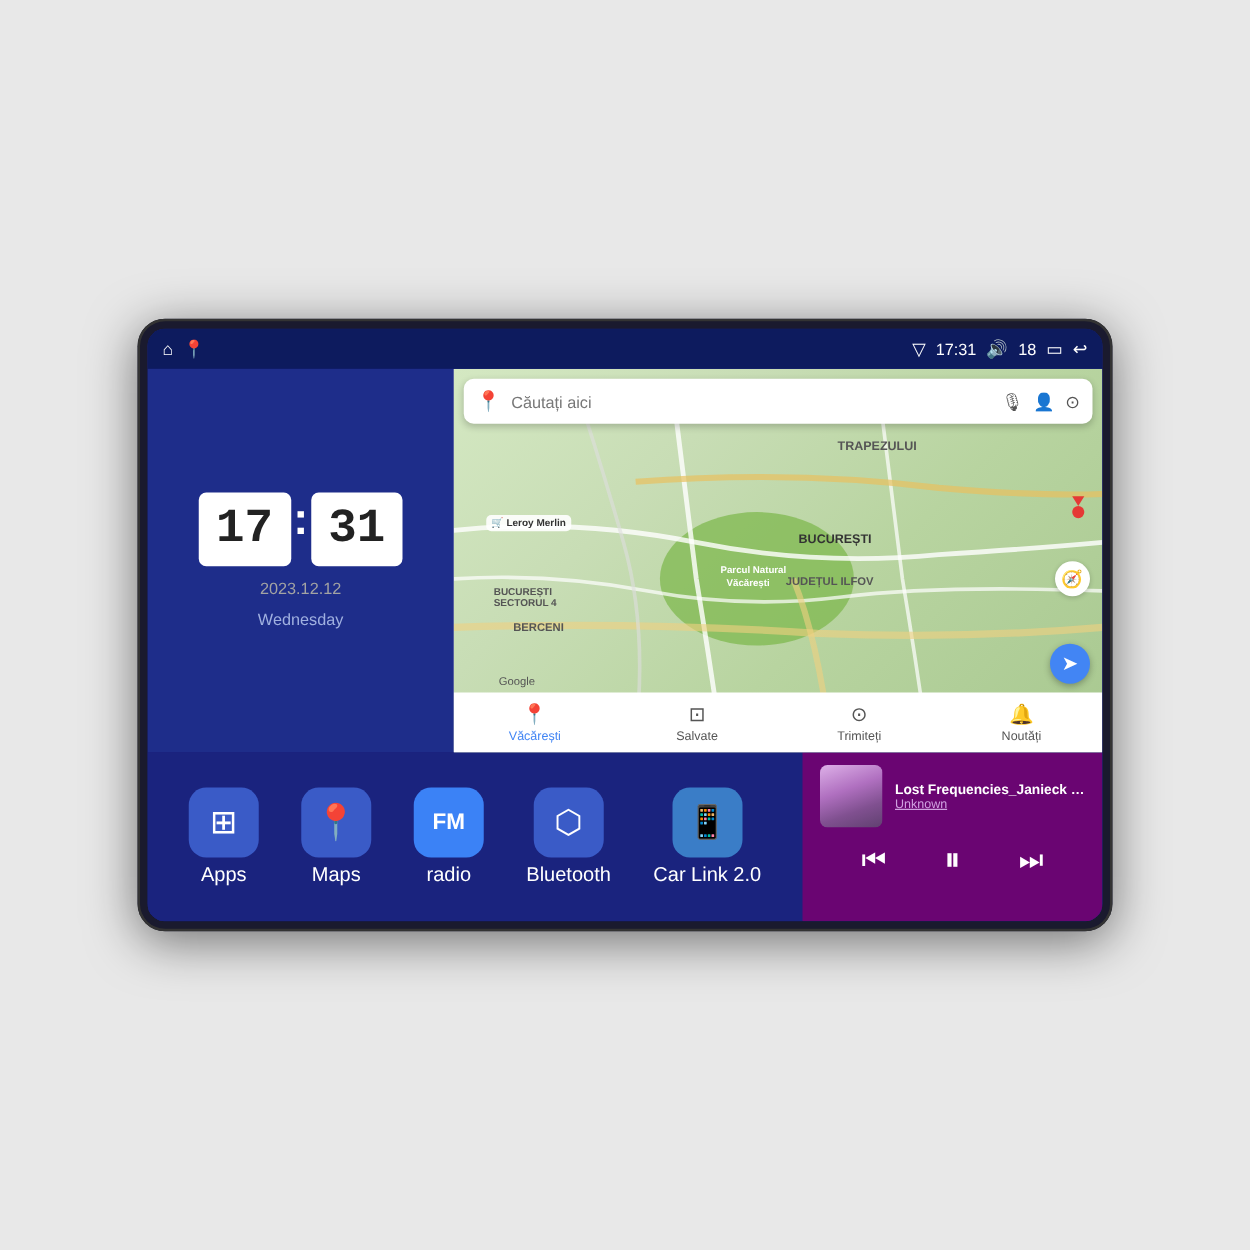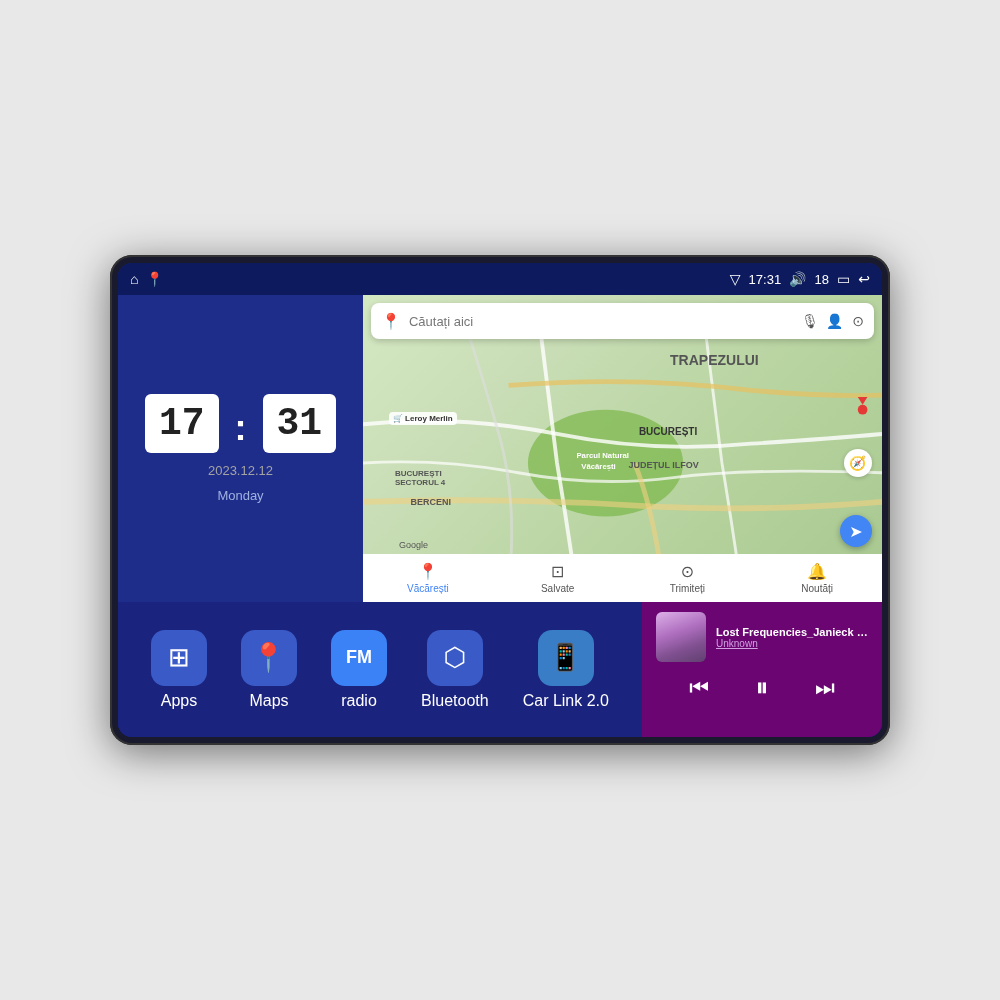--- a/index.html
+++ b/index.html
@@ -90,22 +90,22 @@
       display: flex;
       flex-direction: column;
       align-items: center;
       justify-content: center;
       padding: 16px;
       gap: 10px;
     }
 
     .clock-display {
       display: flex;
-      align-items: flex-end;
-      gap: 16px;
+      align-items: flex-start;
+      gap: 2px;
     }
 
     .clock-block {
       background: white;
       border-radius: 6px;
       padding: 8px 14px;
       font-size: 38px;
       font-weight: 700;
       color: #222;
       min-width: 70px;
@@ -404,21 +404,21 @@
 
       <div class="top-row">
 
         <div class="clock-widget">
           <div class="clock-display">
             <div class="clock-block">17</div>
             <div class="clock-colon">:</div>
             <div class="clock-block">31</div>
           </div>
           <div class="clock-date">2023.12.12</div>
-          <div class="clock-day">Monday</div>
+          <div class="clock-day">Wednesday</div>
         </div>
 
         <div class="map-widget">
           <div class="map-bg">
 
             <svg class="road-svg" viewBox="0 0 535 290">
 
               <ellipse cx="250" cy="160" rx="80" ry="55" fill="#7ab648" opacity="0.7"></ellipse>
               <text x="220" y="155" fill="white" font-size="8" font-weight="600">Parcul Natural</text>
               <text x="225" y="166" fill="white" font-size="8" font-weight="600">Văcărești</text>
@@ -441,21 +441,21 @@
             <div class="map-search-bar">
               <span class="map-pin-icon">📍</span>
               <span class="map-search-text">Căutați aici</span>
               <div class="map-search-icons">
                 <span>🎙</span>
                 <span>👤</span>
                 <span>⊙</span>
               </div>
             </div>
 
-            <div class="map-label" style="top:18%;left:58%;font-size:14px;font-weight:700;background:transparent;color:#555;">TRAPEZULUI</div>
+            <div class="map-label" style="top:18%;left:58%;font-size:10px;font-weight:700;background:transparent;color:#555;">TRAPEZULUI</div>
 
             <div class="map-label" style="top:42%;left:52%;background:transparent;color:#333;font-weight:700;font-size:10px;">BUCUREȘTI</div>
 
             <div class="map-label" style="top:53%;left:50%;background:transparent;color:#555;font-size:9px;">JUDEȚUL ILFOV</div>
 
             <div class="map-label" style="top:65%;left:8%;background:transparent;color:#555;font-size:9px;font-weight:700;">BERCENI</div>
 
             <div class="map-label" style="top:38%;left:5%;background:rgba(255,255,255,0.9);font-size:8px;padding:2px 4px;">🛒 Leroy Merlin</div>
 
             <div class="map-label" style="top:56%;left:5%;background:transparent;color:#555;font-size:8px;">BUCUREȘTI<br>SECTORUL 4</div>

